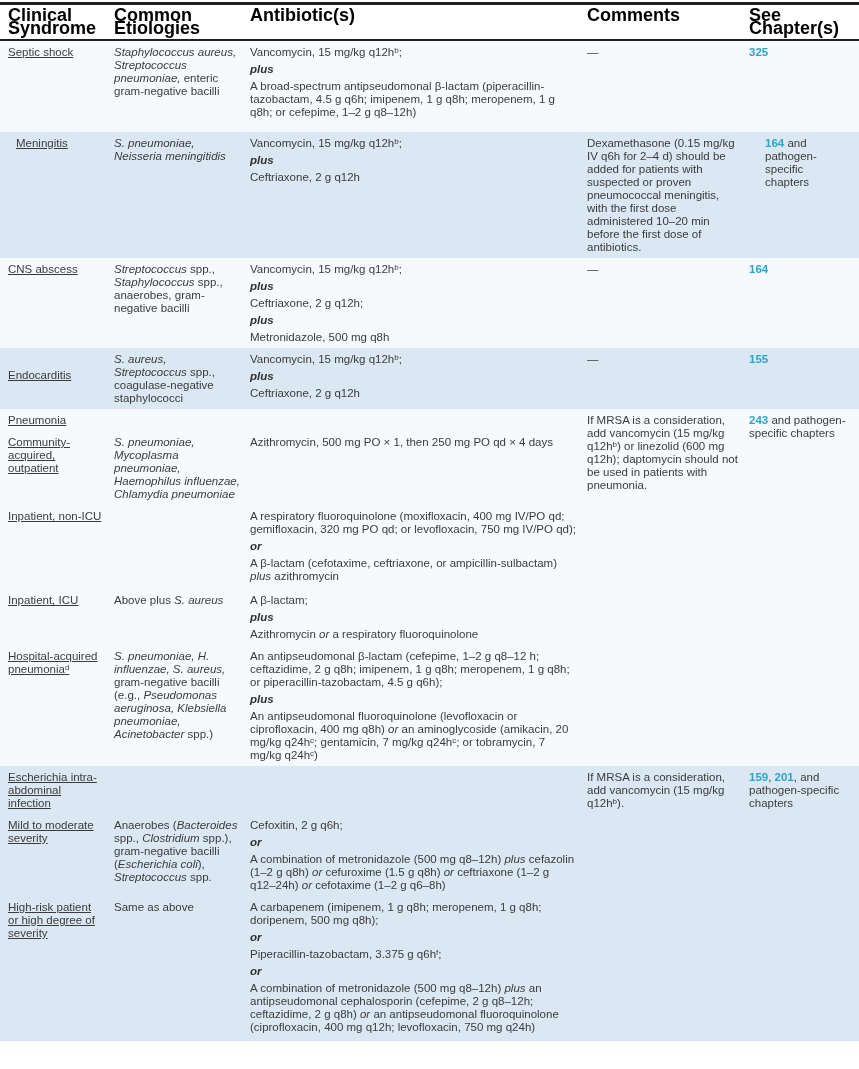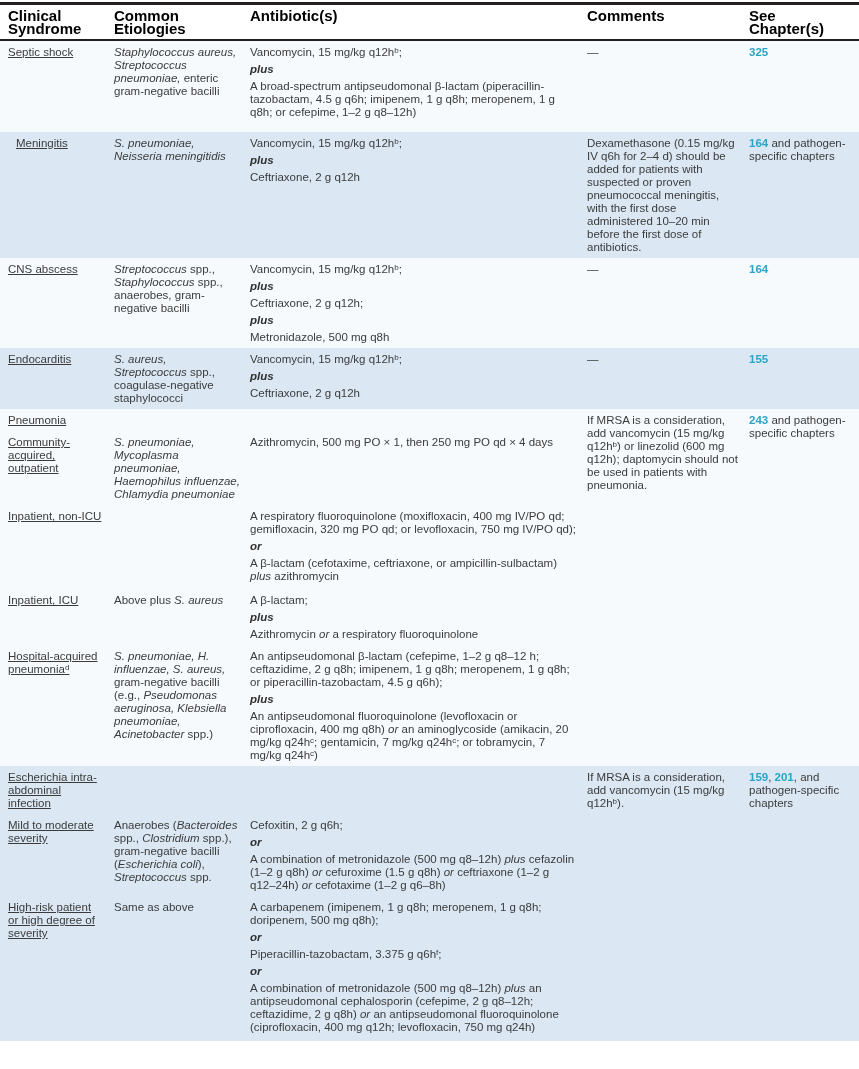--- a/index.html
+++ b/index.html
@@ -6,21 +6,21 @@
   .table-wrap{
     width:859px;height:1069px;overflow:hidden;background:#ffffff;
     font-family:"Liberation Sans", sans-serif;color:#3b3b3b;
     font-size:11.5px;line-height:13px;box-sizing:border-box;
   }
   .grid5{display:grid;grid-template-columns:114px 136px 337px 162px 110px;}
   .header{
     border-top:3px solid #231f20;border-bottom:2px solid #231f20;
     background:#ffffff;margin-top:2px;
   }
-  .hcell{font-weight:bold;color:#000;font-size:15px;padding:4px 8px 4px 0;}
+  .hcell{font-weight:bold;color:#000;font-size:18px;padding:4px 8px 4px 0;}
   .hcell.c1{padding-left:8px;}
   .group.light{background:#f6fafd;}
   .group.blue{background:#dbe8f4;}
   .cell{padding:5px 10px 4px 0;box-sizing:border-box;}
   .cell.c1{padding-left:8px;text-decoration:underline;}
   .para{margin:0;}
   .para + .para{margin-top:4px;}
   .seg-i{font-style:italic;}
   .seg-bi{font-style:italic;font-weight:bold;color:#2f2f2f;}
   .seg-sup{font-size:8px;position:relative;top:-3.5px;line-height:0;}
@@ -78,21 +78,21 @@
           <div class="para"><span class="seg-i">S. pneumoniae, Neisseria meningitidis</span></div>
         </div>
         <div class="cell c3 r0" style="grid-area: 1 / 3 / 2;">
           <div class="para"><span>Vancomycin, 15 mg/kg q12h</span><span class="seg-sup">b</span><span>;</span></div>
           <div class="para"><span class="seg-bi">plus</span></div>
           <div class="para"><span>Ceftriaxone, 2 g q12h</span></div>
         </div>
         <div class="cell c4 r0" style="grid-area: 1 / 4 / 2;">
           <div class="para"><span>Dexamethasone (0.15 mg/kg IV q6h for 2–4 d) should be added for patients with suspected or proven pneumococcal meningitis, with the first dose administered 10–20 min before the first dose of antibiotics.</span></div>
         </div>
-        <div class="cell c5 r0" style="grid-area: 1 / 5 / 2;">
+        <div class="cell c5 r0" style="grid-area: 1 / 5 / 2; margin-left: 16px;">
           <div class="para"><span class="seg-link">164</span><span> and pathogen-specific chapters</span></div>
         </div>
       </div>
       <div class="group grid5 g2 light">
         <div class="cell c1 r0" style="grid-area: 1 / 1 / 2;">
           <div class="para"><span>CNS abscess</span></div>
         </div>
         <div class="cell c2 r0" style="grid-area: 1 / 2 / 2;">
           <div class="para"><span class="seg-i">Streptococcus</span><span> spp., </span><span class="seg-i">Staphylococcus</span><span> spp., anaerobes, gram-negative bacilli</span></div>
         </div>
@@ -104,21 +104,21 @@
           <div class="para"><span>Metronidazole, 500 mg q8h</span></div>
         </div>
         <div class="cell c4 r0" style="grid-area: 1 / 4 / 2;">
           <div class="para"><span>—</span></div>
         </div>
         <div class="cell c5 r0" style="grid-area: 1 / 5 / 2;">
           <div class="para"><span class="seg-link">164</span></div>
         </div>
       </div>
       <div class="group grid5 g3 blue">
-        <div class="cell c1 r0" style="grid-area: 1 / 1 / 2;">
+        <div class="cell c1 r0" style="grid-area: 1 / 1 / 2; margin-top: 16px;">
           <div class="para"><span>Endocarditis</span></div>
         </div>
         <div class="cell c2 r0" style="grid-area: 1 / 2 / 2;">
           <div class="para"><span class="seg-i">S. aureus, Streptococcus</span><span> spp., coagulase-negative staphylococci</span></div>
         </div>
         <div class="cell c3 r0" style="grid-area: 1 / 3 / 2;">
           <div class="para"><span>Vancomycin, 15 mg/kg q12h</span><span class="seg-sup">b</span><span>;</span></div>
           <div class="para"><span class="seg-bi">plus</span></div>
           <div class="para"><span>Ceftriaxone, 2 g q12h</span></div>
         </div>

